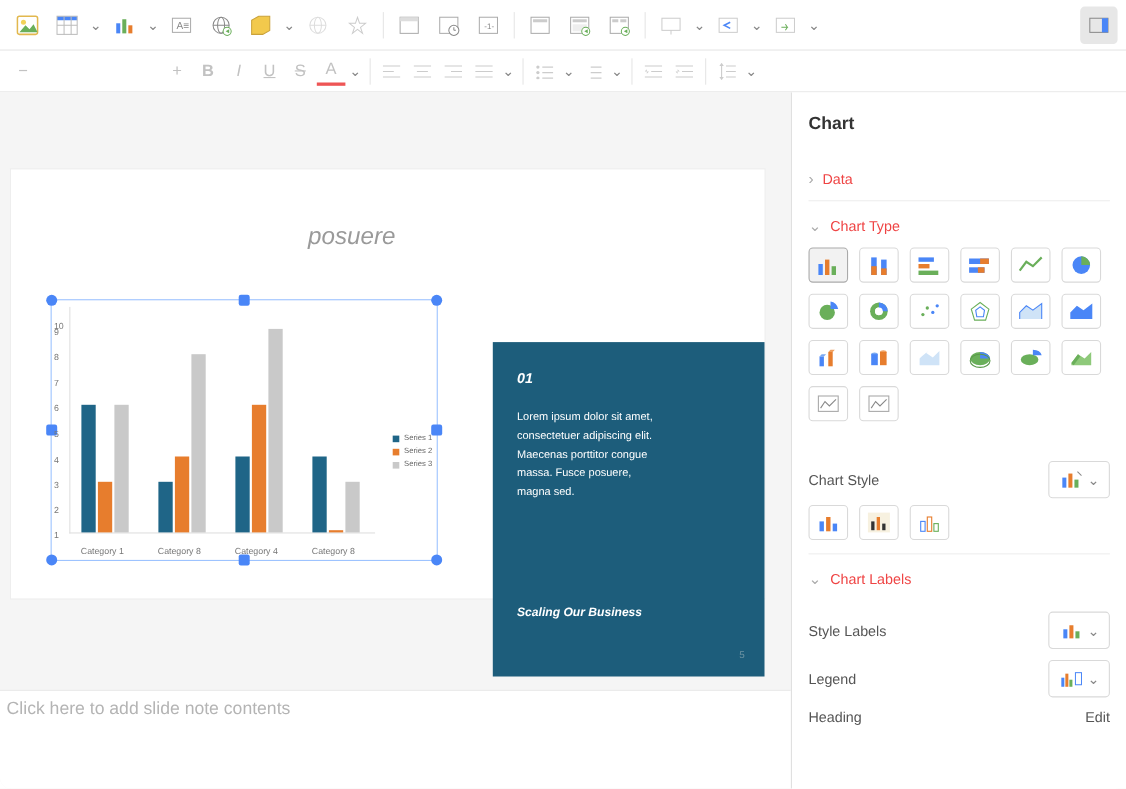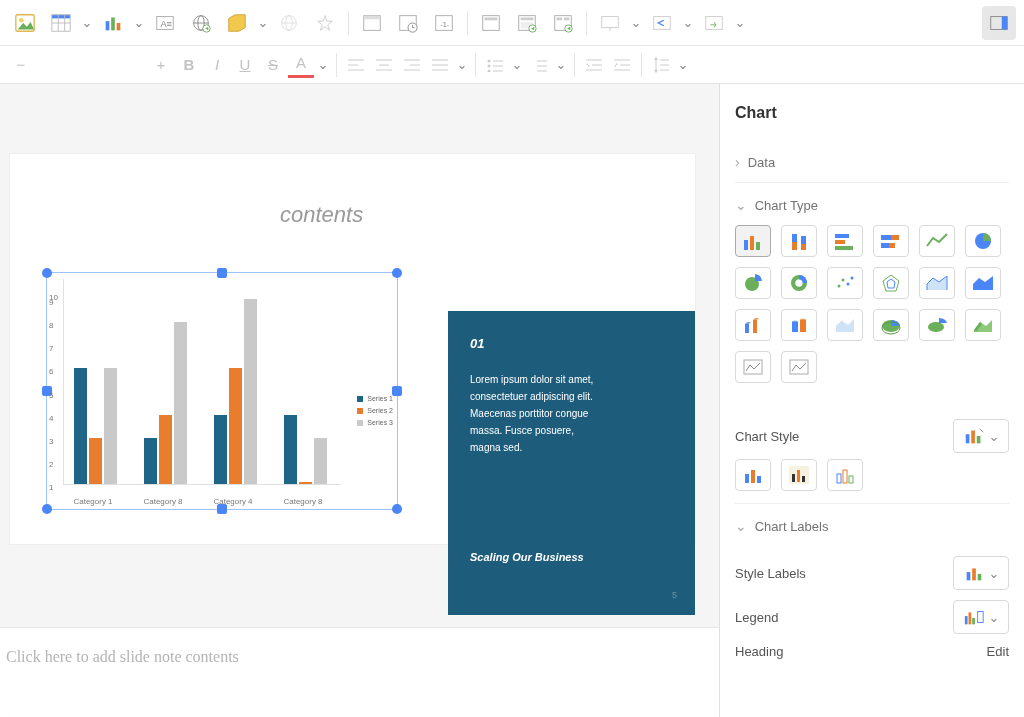--- a/index.html
+++ b/index.html
@@ -112,30 +112,30 @@
     padding:22px 20px 14px 22px;
     font-size:10px;line-height:1.7;margin-top:39px;
   }
   .bluebox .num{font-style:italic;font-size:13px;margin-bottom:16px;font-weight:600;}
   .bluebox .tag{font-style:italic;position:absolute;left:22px;bottom:48px;font-size:11px;font-weight:600;}
   .bluebox .pg{position:absolute;right:18px;bottom:12px;font-size:9px;color:#6f94a4;}
 
   .notes{
     height:90px;border-top:1px solid var(--border);
     background:#fff;
-    padding:20px 6px;
-    color:#b4b4b4;font-size:16px;font-family:Liberation Serif, serif;
+    padding:8px 6px;
+    color:#b4b4b4;font-size:16px;
   }
 
   
   .side h2{font-size:16px;font-weight:600;margin:20px 0 18px 0;}
   .section{border-top:1px solid #eee;padding:14px 0 12px 0;}
   .section:first-of-type{border-top:none;}
   .sec-head{
-    font-size:13px;color:#737373;
+    font-size:13px;color:#ef4444;
     display:flex;align-items:center;cursor:pointer;
   }
   .sec-head.collapsed::before{content:"›";color:#aaa;margin-right:8px;font-size:14px;}
   .sec-head::before{content:"⌄";color:#aaa;margin-right:8px;font-size:14px;}
   .sec-body{padding-top:12px;}
   .ct-grid{display:flex;flex-wrap:wrap;gap:10px;}
   .ct-item{
     width:36px;height:32px;border:1px solid #d9d9d9;border-radius:4px;
     display:flex;align-items:center;justify-content:center;
     background:#fff;
@@ -377,21 +377,21 @@
         <line x1="7" y1="13" x2="16" y2="13" stroke="#ccc"></line>
       </svg>
     </span>
   <span class="dd">⌄</span>
 </div>
 
 <div class="main">
   <div class="stage">
     <div class="slide-wrap">
       <div class="slide">
-        <div class="slide-subtitle">contents</div>
+        <div class="slide-subtitle">posuere</div>
 
         <div class="chart-sel">
           <div class="plot" id="plot">
               <div style="position: absolute; left: 10px; bottom: 0px; width: 13px; height: 115.556px; background: rgb(31, 101, 135);"></div>
               <div style="position: absolute; left: 25px; bottom: 0px; width: 13px; height: 46.2222px; background: rgb(231, 125, 45);"></div>
               <div style="position: absolute; left: 40px; bottom: 0px; width: 13px; height: 115.556px; background: rgb(201, 201, 201);"></div>
               <div style="position: absolute; left: 80px; bottom: 0px; width: 13px; height: 46.2222px; background: rgb(31, 101, 135);"></div>
               <div style="position: absolute; left: 95px; bottom: 0px; width: 13px; height: 69.3333px; background: rgb(231, 125, 45);"></div>
               <div style="position: absolute; left: 110px; bottom: 0px; width: 13px; height: 161.778px; background: rgb(201, 201, 201);"></div>
               <div style="position: absolute; left: 150px; bottom: 0px; width: 13px; height: 69.3333px; background: rgb(31, 101, 135);"></div>

